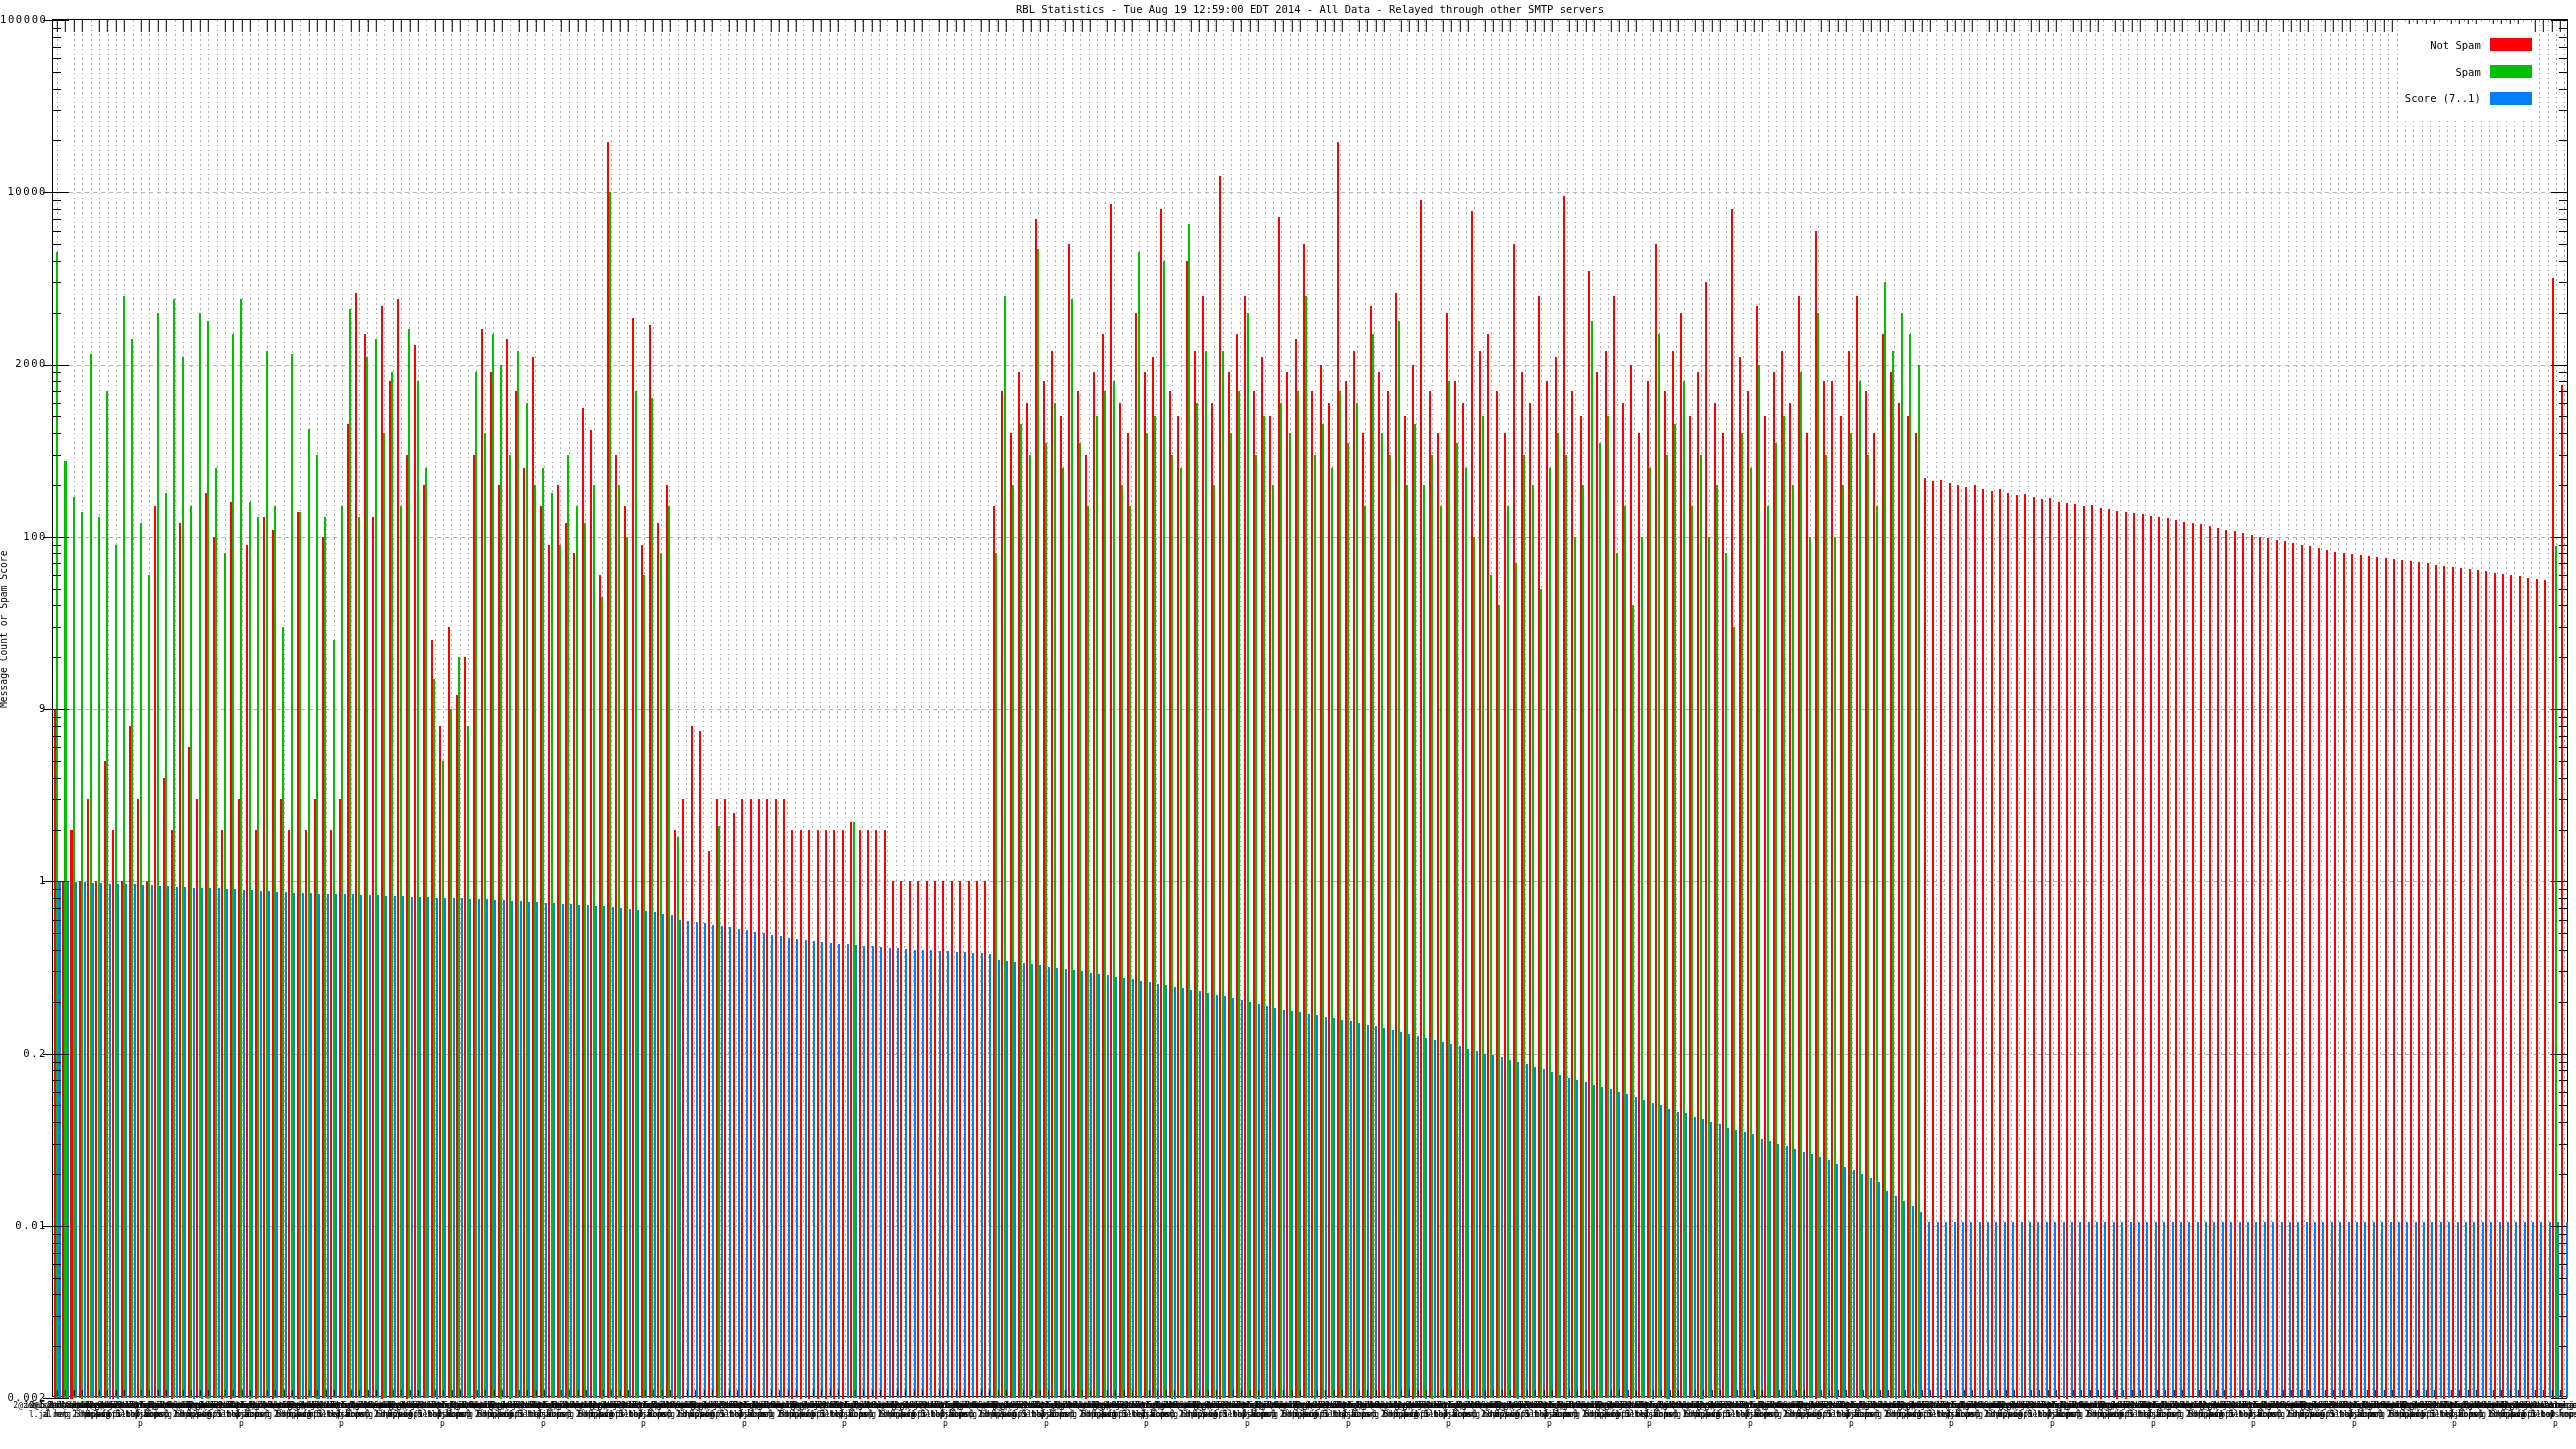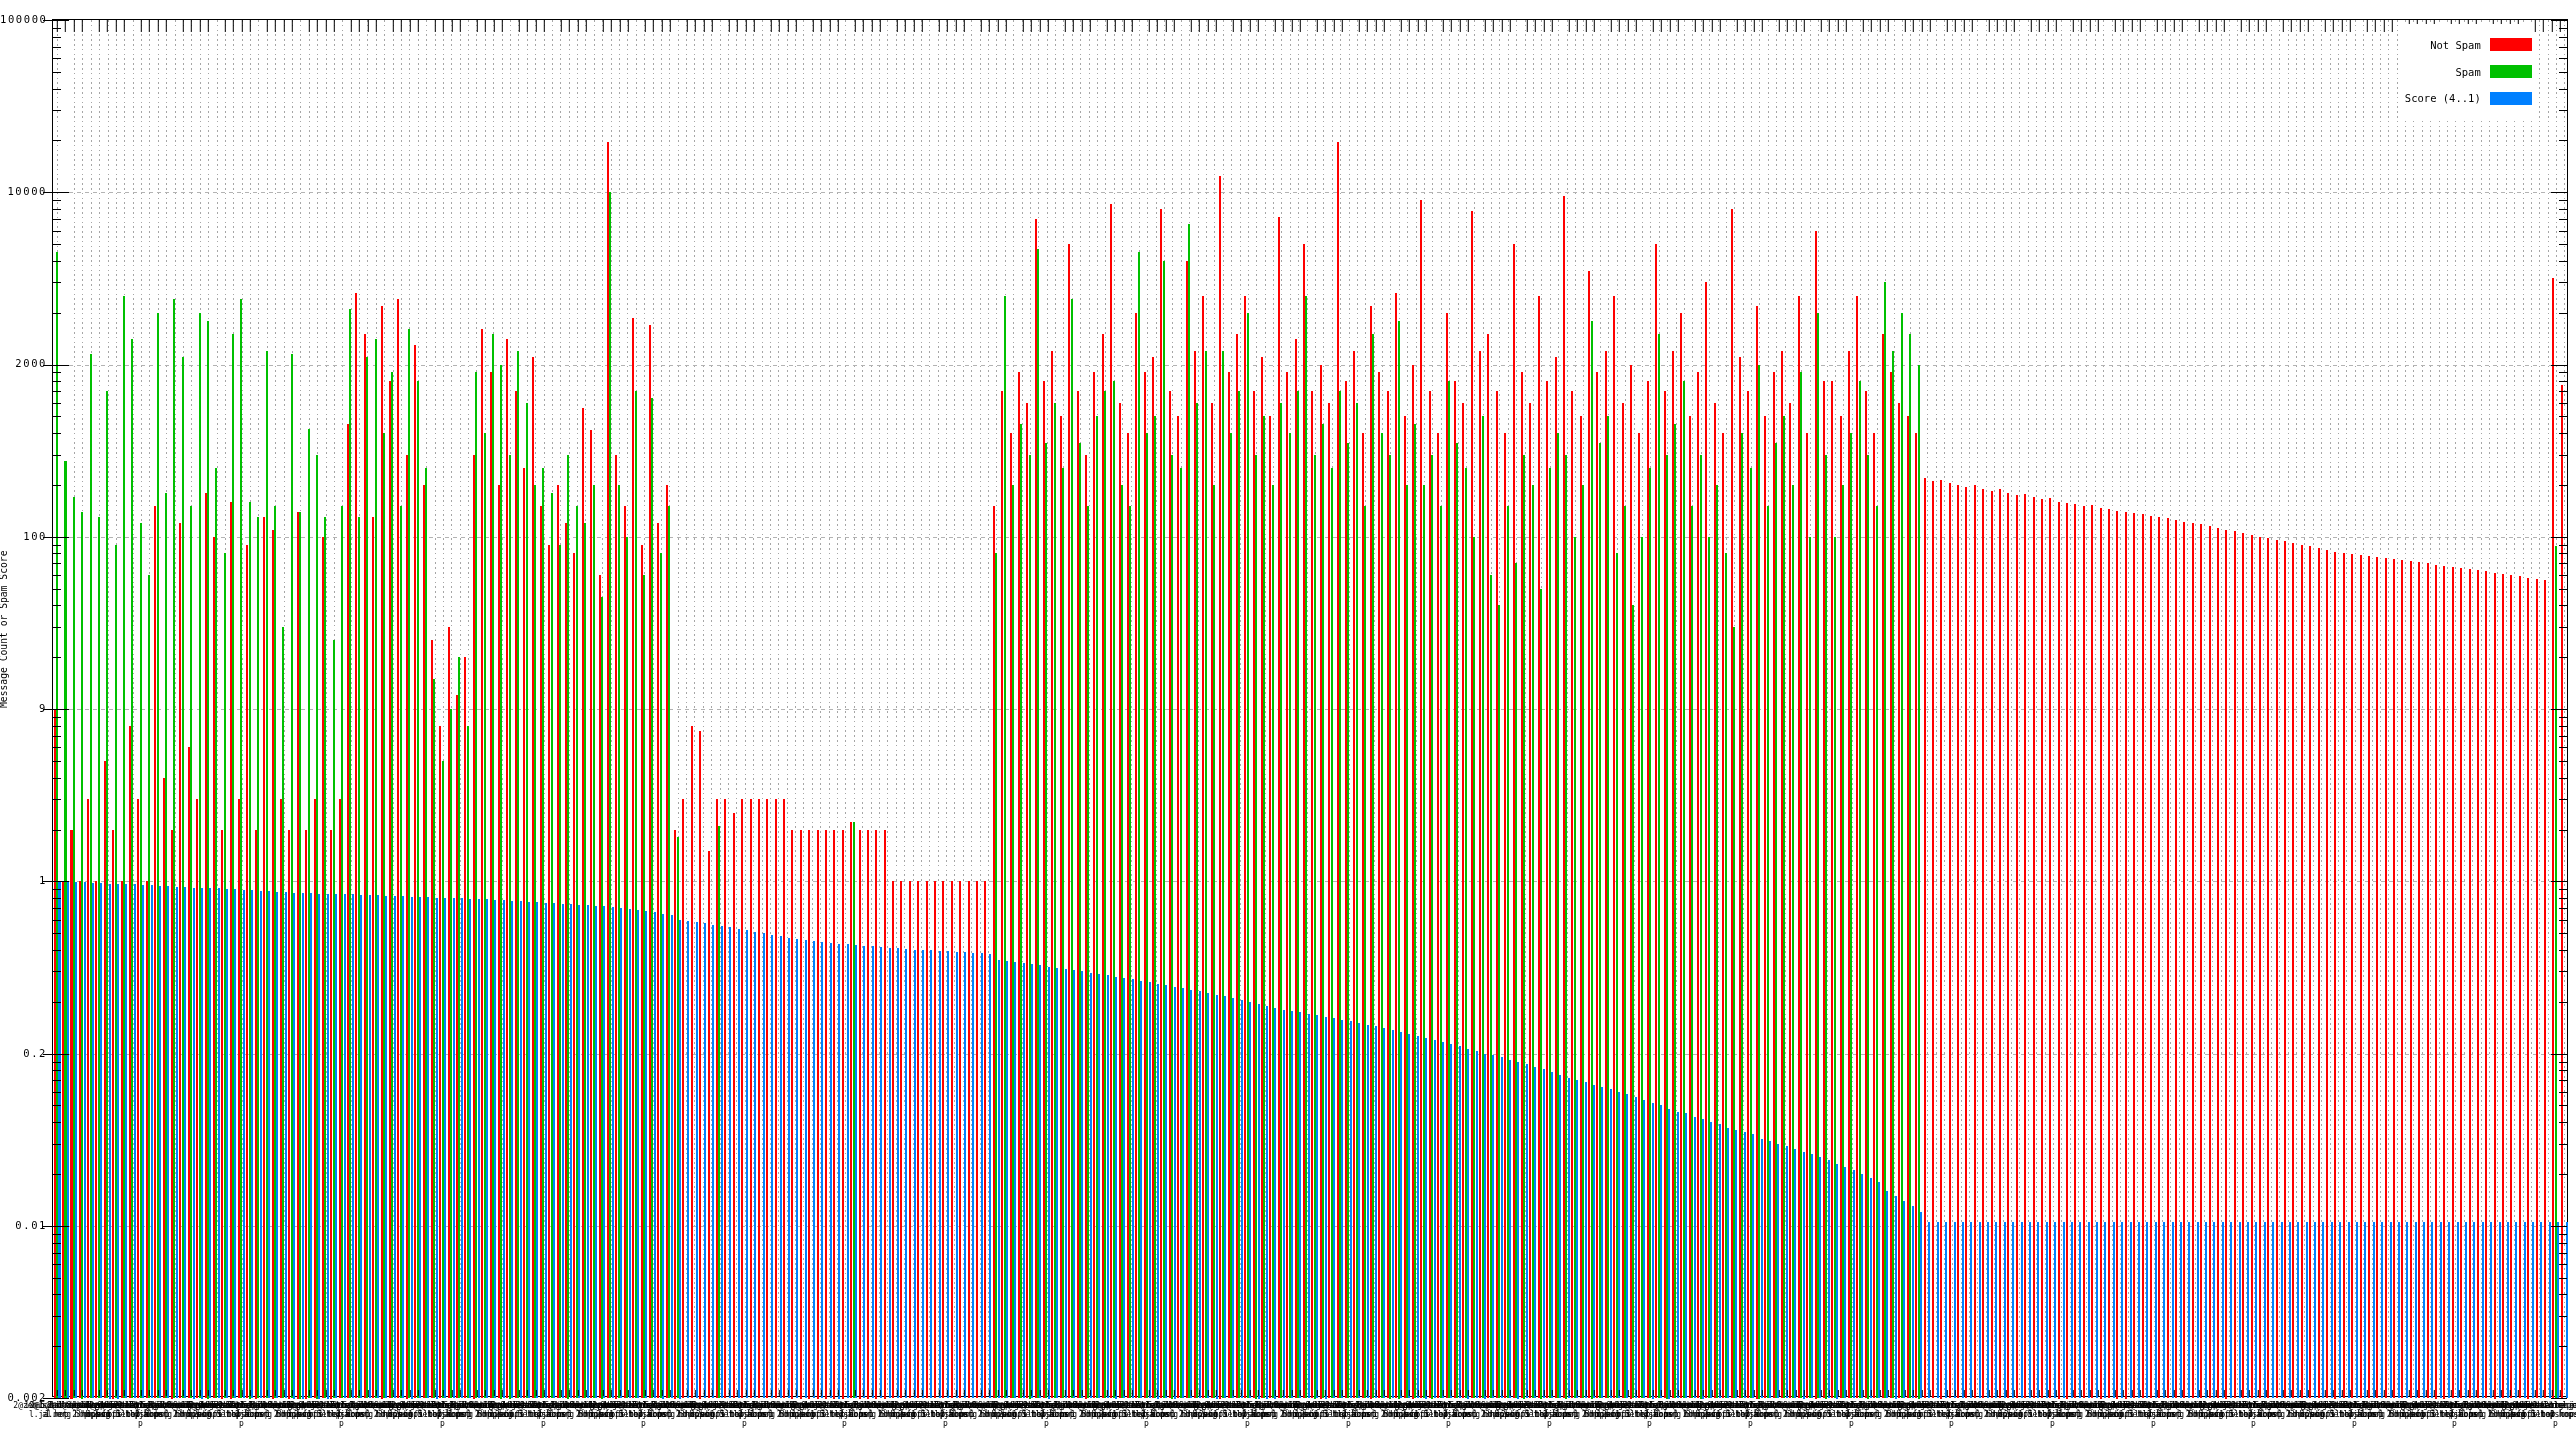--- a/index.html
+++ b/index.html
@@ -27,20 +27,21 @@
         text-align:center;word-break:break-all;}
   #legend{position:absolute;right:42px;top:24px;background:#fff;padding:3.2px 1.6px;}
   .lrow{display:flex;align-items:center;justify-content:flex-end;height:17.7px;margin:8.9px 0;}
   .ltxt{font-size:10.5px;margin-right:9.7px;white-space:pre;}
   .swatch{width:42px;height:13px;}
 </style>
 </head>
 <body>
 
 <div id="canvas">
+  <div id="title">RBL Statistics - Tue Aug 19 12:59:00 EDT 2014 - All Data - Relayed through other SMTP servers</div>
   <div id="ylab">Message Count or Spam Score</div>
 
   <div id="plot">
       <div class="hgrid" style="top:172px"></div>
       <div class="hgrid" style="top:345px"></div>
       <div class="hgrid" style="top:517px"></div>
       <div class="hgrid" style="top:689px"></div>
       <div class="hgrid" style="top:861px"></div>
       <div class="hgrid" style="top:1034px"></div>
       <div class="hgrid" style="top:1206px"></div>
@@ -1600,18 +1601,18 @@
   <div id="legend">
     <div class="lrow">
       <span class="ltxt">Not Spam</span>
       <span class="swatch" style="background: rgb(255, 0, 0);"></span>
     </div>
     <div class="lrow">
       <span class="ltxt">Spam</span>
       <span class="swatch" style="background: rgb(0, 192, 0);"></span>
     </div>
     <div class="lrow">
-      <span class="ltxt">Score (4..1)</span>
+      <span class="ltxt">Score (7..1)</span>
       <span class="swatch" style="background: rgb(0, 128, 255);"></span>
     </div>
   </div>
 </div>
 
 
 </body></html>

